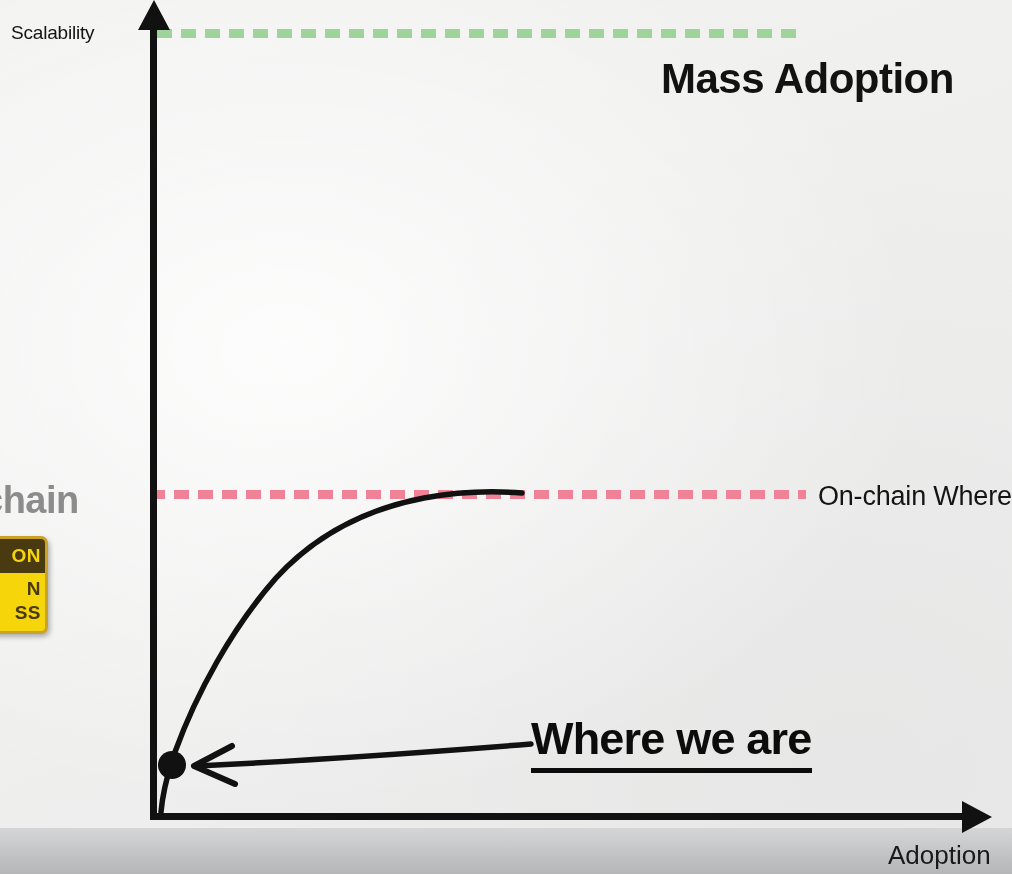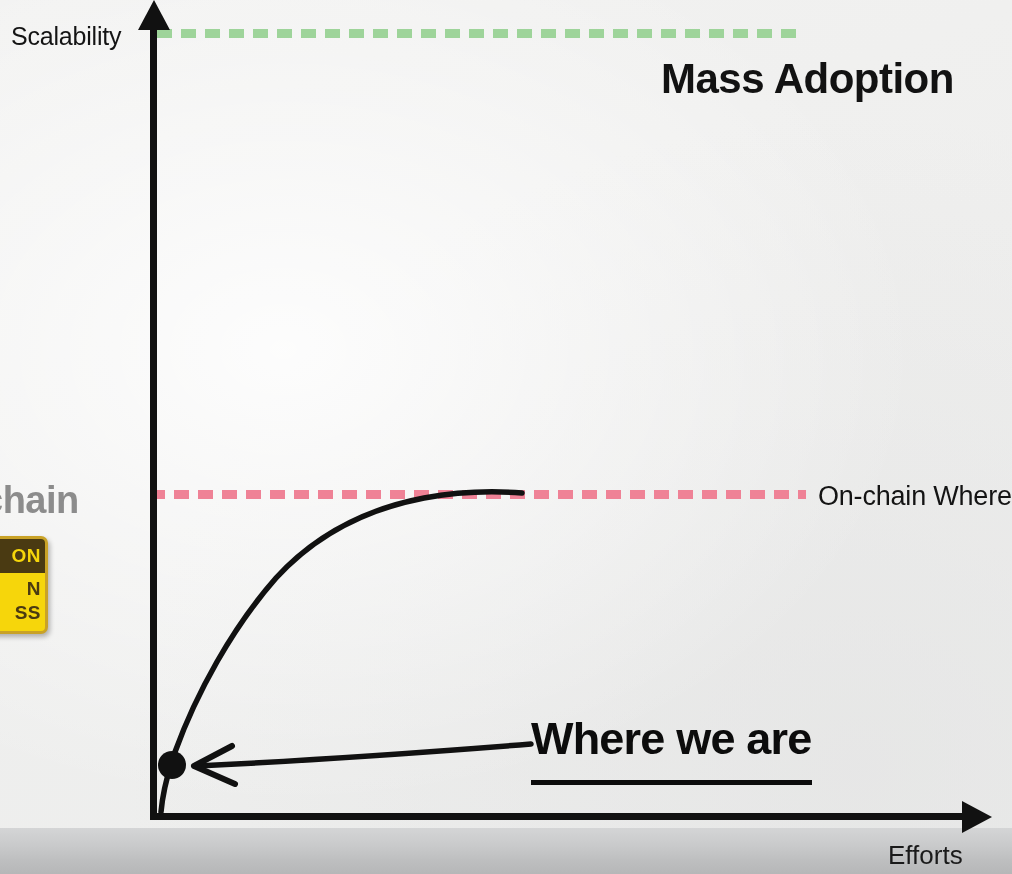--- a/index.html
+++ b/index.html
@@ -97,21 +97,21 @@
 
   
   .label {
     position: absolute;
     color: #141414;
     white-space: nowrap;
   }
   #scalability-label {
     left: 11px;
     top: 22px;
-    font-size: 25px;
+    font-size: 19px;
     letter-spacing: -0.2px;
   }
   #onchain-label {
     left: 818px;
     top: 481px;
     font-size: 27px;
     letter-spacing: -0.2px;
   }
   #offchain-label {
     left: -18px;
@@ -136,21 +136,21 @@
     color: #1a1a1a;
   }
   #where-we-are-label {
     left: 531px;
     top: 715px;
     font-size: 45px;
     font-weight: bold;
     color: #0c0c0c;
     letter-spacing: -0.8px;
     border-bottom: 5px solid #0c0c0c;
-    padding-bottom: 18px;
+    padding-bottom: 6px;
     line-height: 1.05;
   }
 
   
   #vector-layer {
     position: absolute;
     left: 0;
     top: 0;
     width: 1012px;
     height: 874px;
@@ -224,21 +224,21 @@
              C 462 491, 496 491, 522 493" fill="none" stroke="#111111" stroke-width="5.5" stroke-linecap="round"></path>
 
     <circle cx="172" cy="765" r="14" fill="#111111"></circle>
 
     <path d="M 531 744 C 430 752, 300 761, 197 766" fill="none" stroke="#111111" stroke-width="5.5" stroke-linecap="round"></path>
     <path d="M 232 746 L 194 766 L 235 784" fill="none" stroke="#111111" stroke-width="6" stroke-linecap="round" stroke-linejoin="round"></path>
   </svg>
 
   <div class="label" id="scalability-label">Scalability</div>
 
-  <div class="label" id="efforts-label">Efforts</div>
+  <div class="label" id="efforts-label">Adoption</div>
 
   <div class="label" id="mass-adoption-label">Mass Adoption</div>
 
   <div class="label" id="onchain-label">On-chain Where</div>
 
   <div class="label" id="offchain-label">chain</div>
 
   <div class="label" id="where-we-are-label">Where we are</div>
 
   <div id="road-sign">

